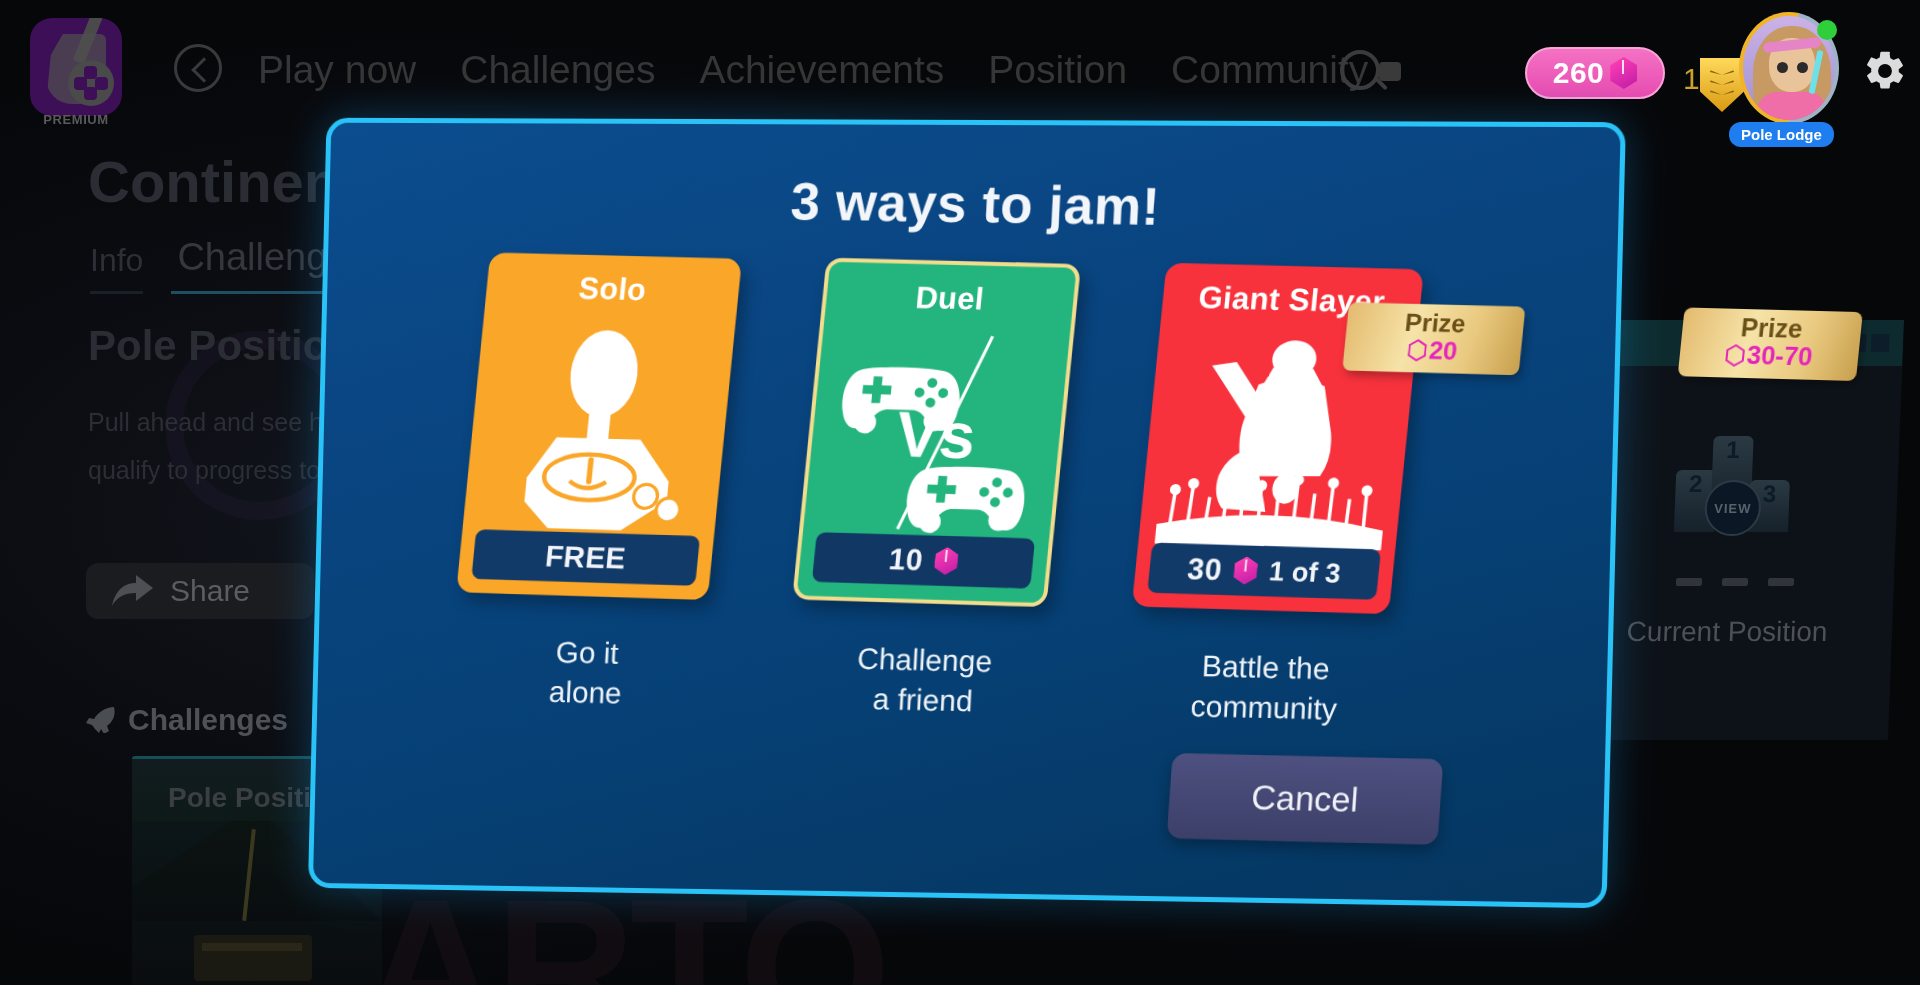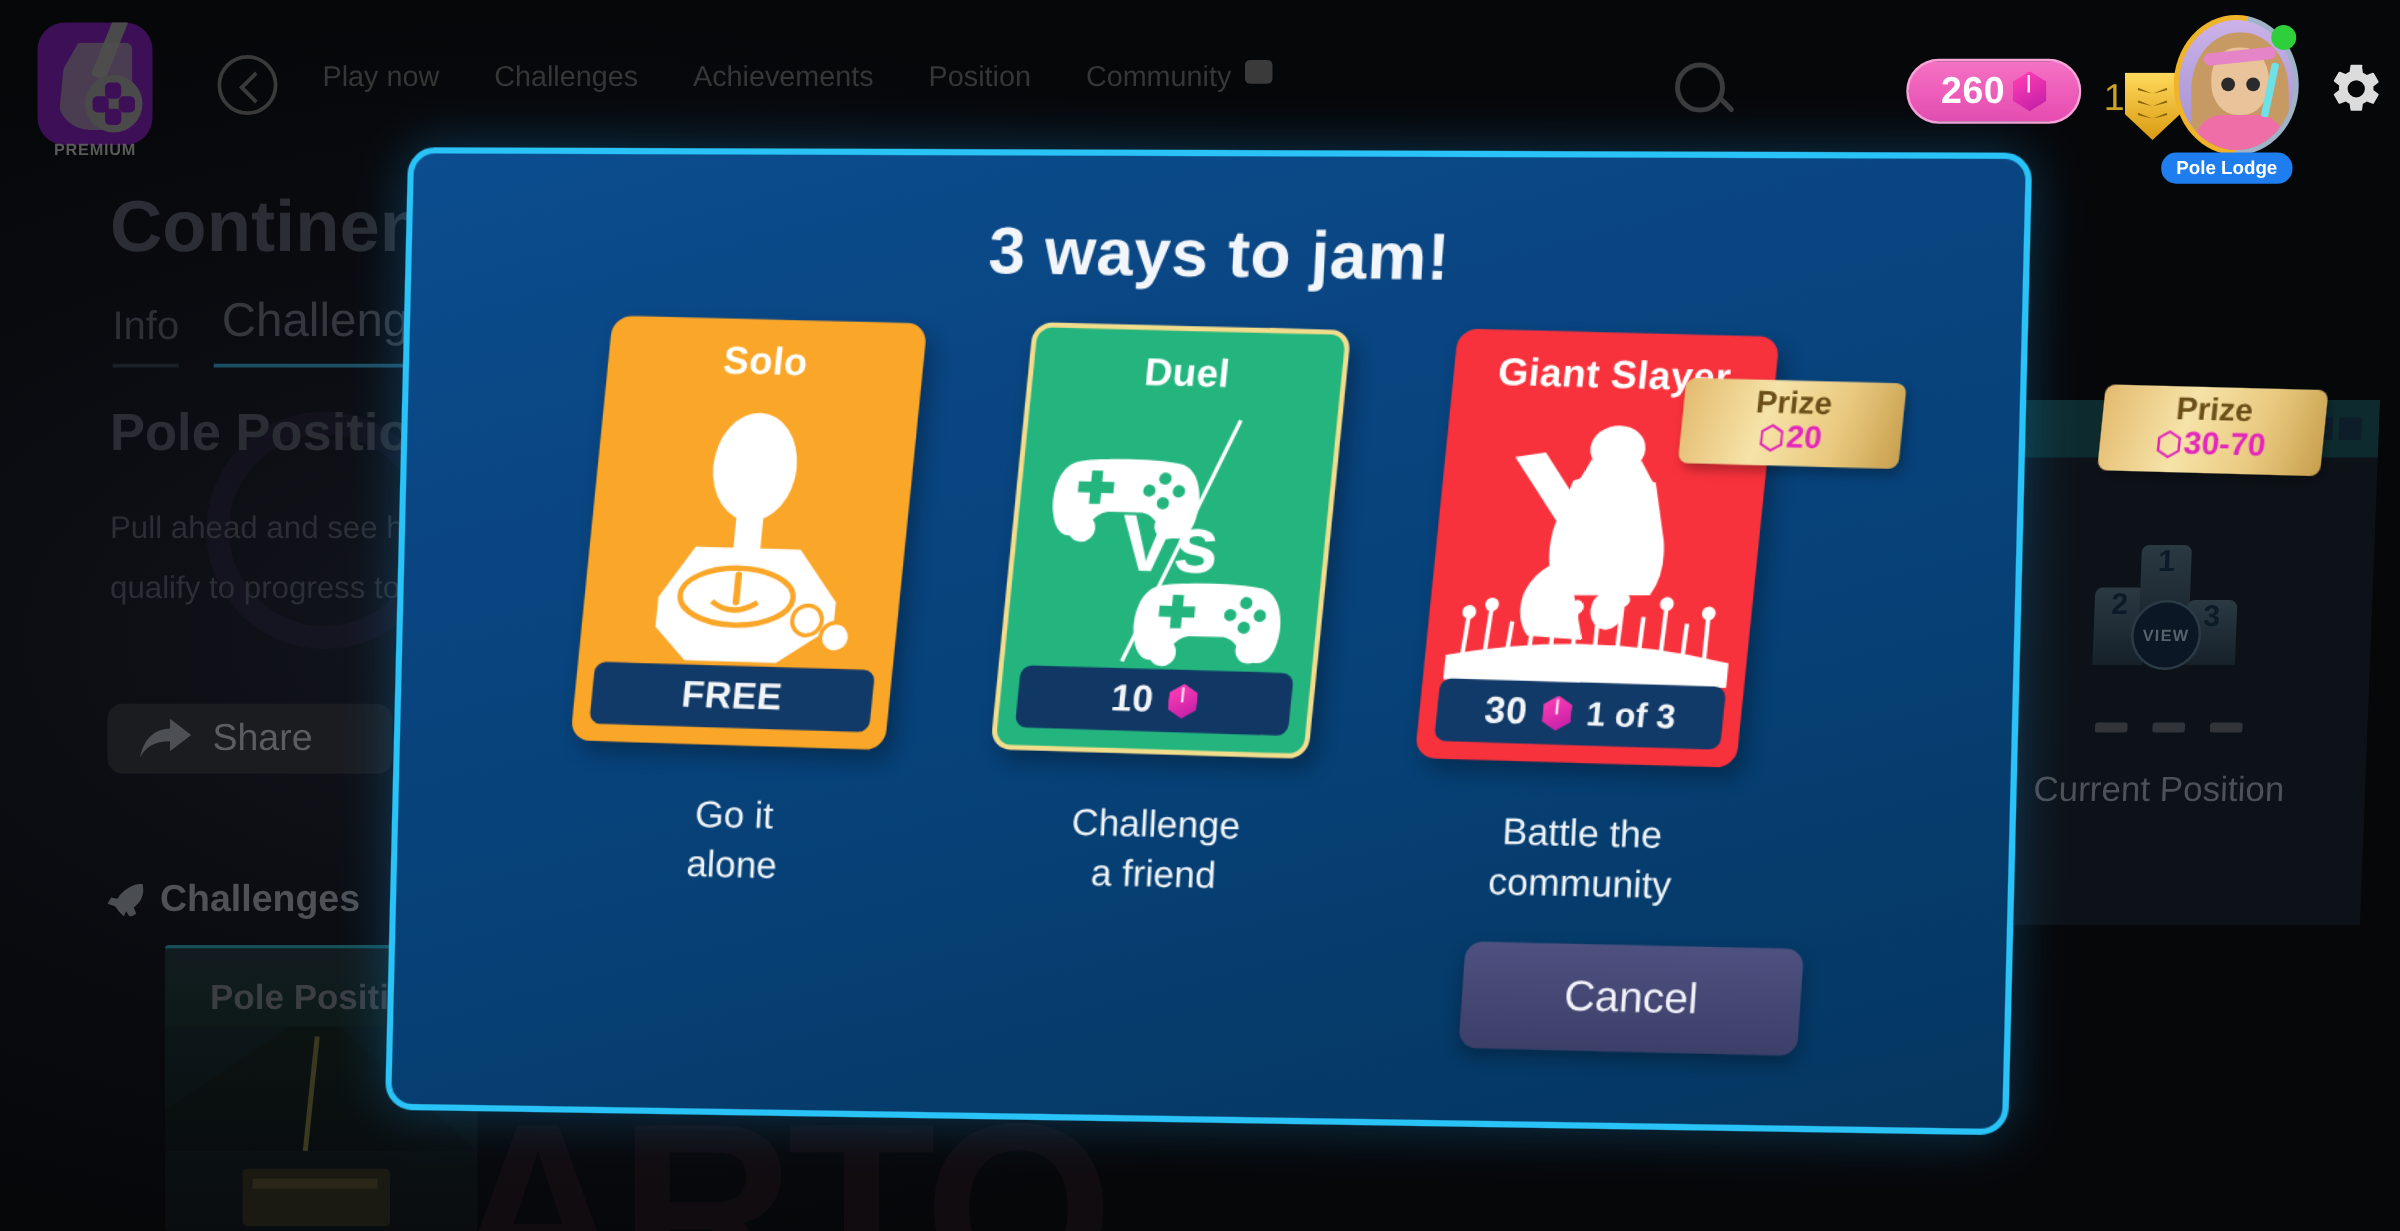--- a/index.html
+++ b/index.html
@@ -55,21 +55,21 @@
   .back-btn {
     position:absolute; left: 174px; top: 44px; width: 48px; height: 48px;
     border-radius:50%; border: 3px solid #3a3a3a;
   }
   .back-btn::before{
     content:""; position:absolute; left:18px; top:14px; width:15px; height:15px;
     border-left:3px solid #3a3a3a; border-bottom:3px solid #3a3a3a;
     transform: rotate(45deg);
   }
   .nav-items { position:absolute; left: 258px; top: 48px; display:flex; gap: 44px; align-items:center; }
-  .nav-item { font-size: 23px; color: #363636; white-space: nowrap; }
+  .nav-item { font-size: 39px; color: #363636; white-space: nowrap; }
   .nav-badge {
     display:inline-block; width: 22px; height: 19px; background:#3a3a3a;
     border-radius:4px; margin-left: 11px; vertical-align: 2px; position:relative;
   }
   .nav-badge::after{ content:""; position:absolute; left:6px; bottom:-5px; border:5px solid transparent; border-top-color:#3a3a3a; }
 
   .search-icon { position:absolute; left: 1340px; top: 50px; width: 44px; height:44px; }
   .search-icon .ring { position:absolute; width:40px; height:40px; border:4px solid #3b3b3b; border-radius:50%; }
   .search-icon .handle { position:absolute; left:32px; top:31px; width:17px; height:4px; background:#3b3b3b; transform:rotate(45deg); border-radius:2px;}
 

